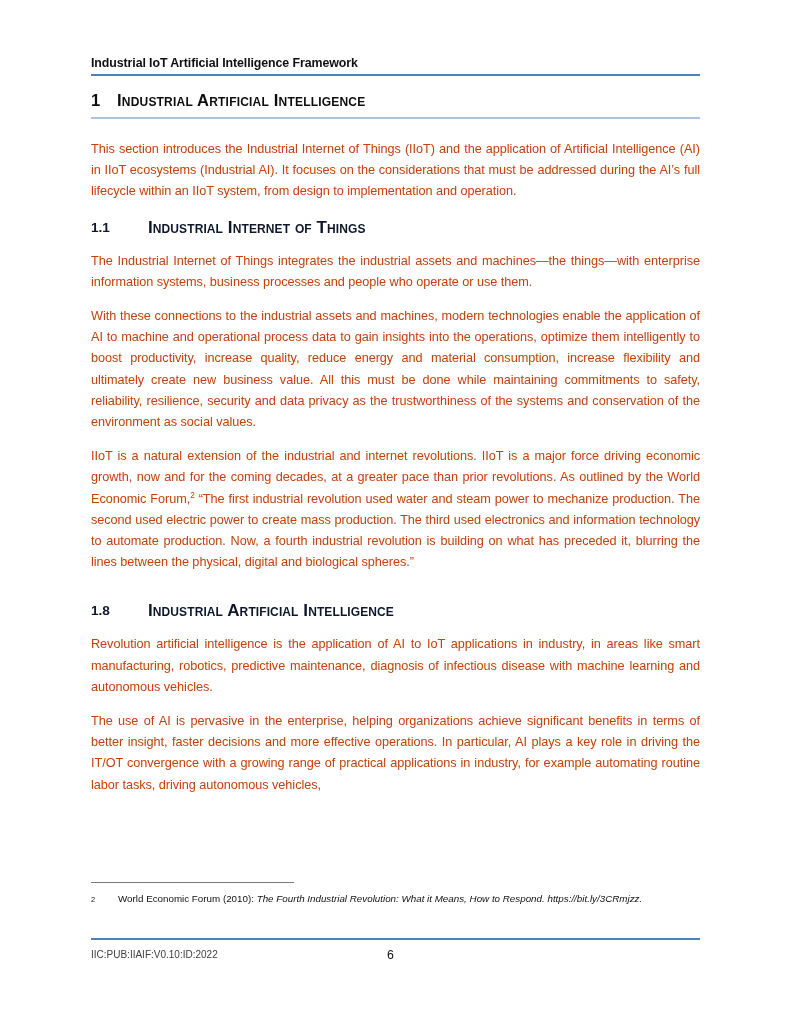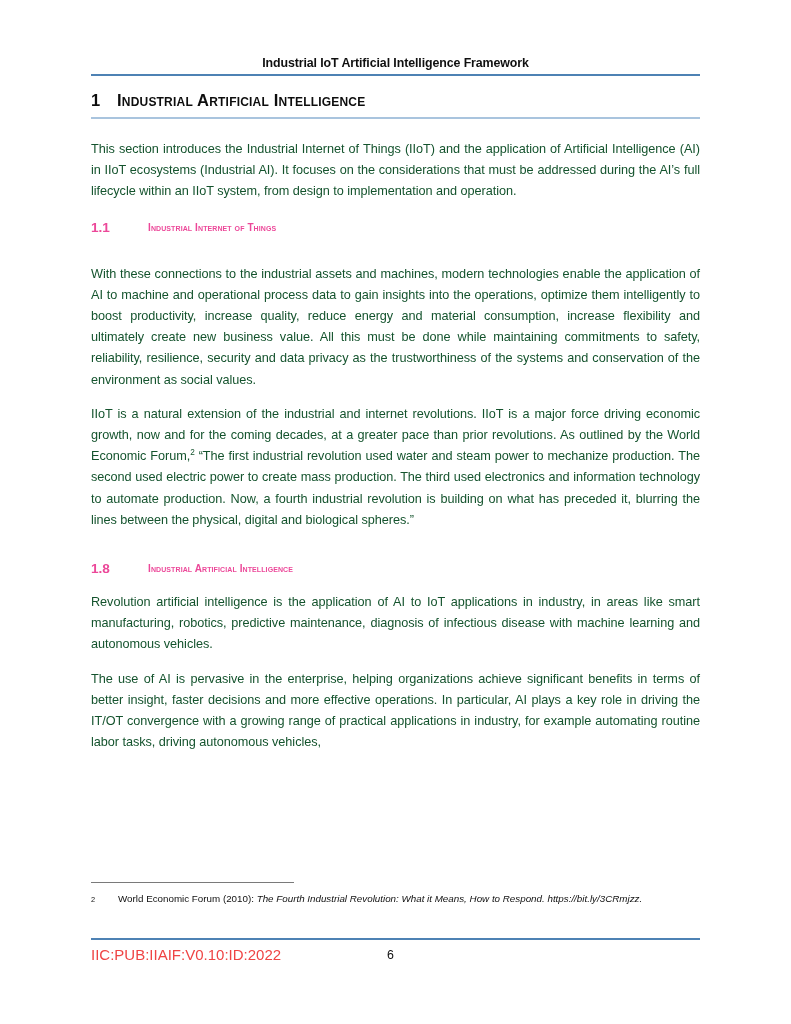--- a/index.html
+++ b/index.html
@@ -31,21 +31,20 @@
     top: 55px;
     width: 609px;
   }
   .header-text {
     font-size: 12.4px;
     font-weight: bold;
     letter-spacing: -0.1px;
     color: #101010;
     line-height: 16px;
     white-space: nowrap;
-    text-align: center;
   }
   .header-rule {
     margin-top: 3px;
     width: 609px;
     height: 2px;
     background: #4E82B4;
   }
 
   
   .content {
@@ -80,41 +79,41 @@
     margin-top: 6px;
     width: 609px;
     height: 2px;
     background: #A9C4DE;
   }
 
   .h2 {
     display: flex;
     align-items: flex-end;
     font-weight: bold;
-    color: #ec4899;
+    color: #0f172a;
     line-height: 18px;
   }
   .h2 .num {
     font-size: 13.6px;
     width: 57px;
     flex: 0 0 57px;
   }
   .h2 .ttl {
-    font-size: 10px;
+    font-size: 17px;
     font-variant-caps: small-caps;
     letter-spacing: 0.1px;
   }
 
   
   p.body {
     font-size: 12.7px;
     line-height: 21.2px;
     text-align: justify;
     text-justify: inter-word;
-    color: #14532d;
+    color: #c2410c;
     margin: 0;
     letter-spacing: -0.05px;
   }
   .sup {
     font-size: 8.2px;
     vertical-align: super;
     line-height: 0;
   }
 
   
@@ -164,23 +163,23 @@
   }
   .footer-row {
     position: relative;
     margin-top: 6px;
     height: 20px;
   }
   .footer-doc-id {
     position: absolute;
     left: 0;
     top: 0;
-    font-size: 15px;
+    font-size: 10px;
     line-height: 18px;
-    color: #ef4444;
+    color: #404040;
     white-space: nowrap;
   }
   .footer-page-no {
     position: absolute;
     left: 0;
     top: 0;
     width: 609px;
     text-align: center;
     font-size: 12.4px;
     line-height: 18px;
@@ -214,20 +213,21 @@
 
     <div class="gap-before-h2"></div>
 
     <div class="h2">
       <span class="num">1.1</span>
       <span class="ttl">Industrial Internet of Things</span>
     </div>
 
     <div class="gap-after-h2"></div>
 
+    <p class="body">The Industrial Internet of Things integrates the industrial assets and machines—the things—with enterprise information systems, business processes and people who operate or use them.</p>
     <div class="gap-p"></div>
     <p class="body">With these connections to the industrial assets and machines, modern technologies enable the application of AI to machine and operational process data to gain insights into the operations, optimize them intelligently to boost productivity, increase quality, reduce energy and material consumption, increase flexibility and ultimately create new business value. All this must be done while maintaining commitments to safety, reliability, resilience, security and data privacy as the trustworthiness of the systems and conservation of the environment as social values.</p>
     <div class="gap-p"></div>
     <p class="body"><span>IIoT is a natural extension of the industrial and internet revolutions. IIoT is a major force driving economic growth, now and for the coming decades, at a greater pace than prior revolutions. As outlined by the World Economic Forum,</span><span class="sup">2</span><span> “The first industrial revolution used water and steam power to mechanize production. The second used electric power to create mass production. The third used electronics and information technology to automate production. Now, a fourth industrial revolution is building on what has preceded it, blurring the lines between the physical, digital and biological spheres.”</span></p>
     <div class="gap-p"></div>
 
     <div class="gap-before-h2"></div>
 
     <div class="h2">
       <span class="num">1.8</span>

